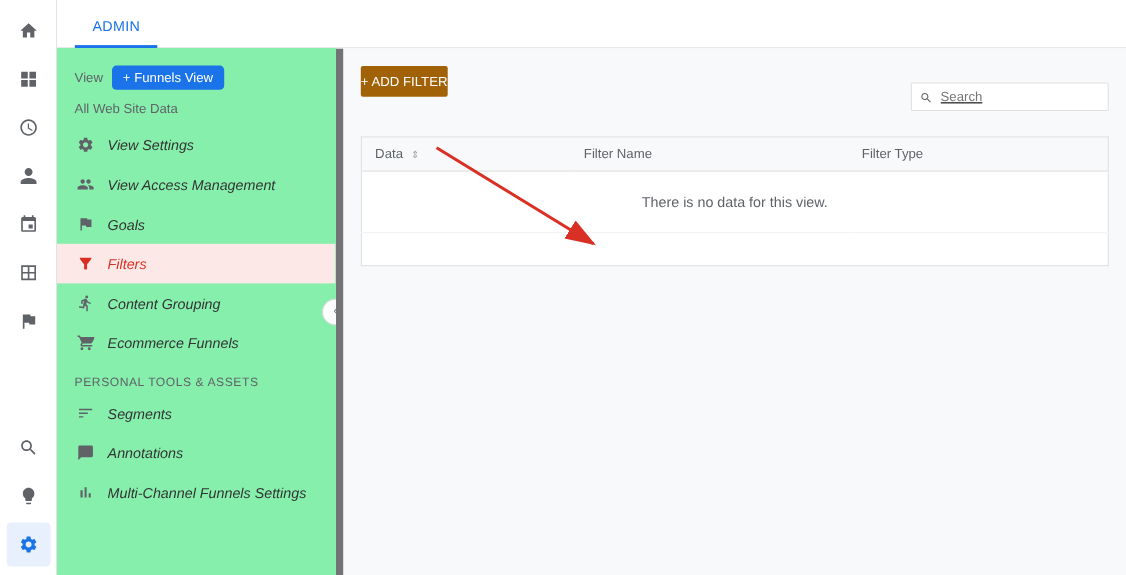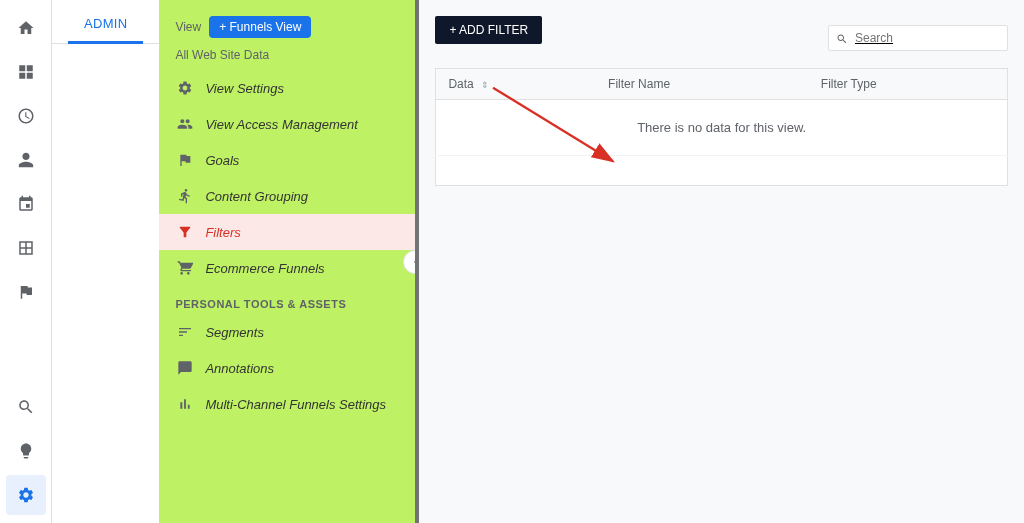--- a/index.html
+++ b/index.html
@@ -35,20 +35,21 @@
       flex-direction: column;
       align-items: center;
       gap: 4px;
       padding-bottom: 8px;
     }
 
     
     .main-area {
       flex: 1;
       display: flex;
+      flex-direction: column;
       overflow: hidden;
     }
 
     
     .top-tabs {
       display: flex;
       border-bottom: 1px solid #e0e0e0;
       padding: 0 16px;
       background: #fff;
       height: 44px;
@@ -73,22 +74,22 @@
     .body-area {
       flex: 1;
       display: flex;
       overflow: hidden;
       background: #f8f9fa;
     }
 
     
     .sidebar {
       width: 260px;
-      background: #bef264;
-      border-right: 4px solid #737373;
+      background: #86efac;
+      border-right: 7px solid #737373;
       overflow-y: auto;
       flex-shrink: 0;
       padding: 12px 0;
       position: relative;
     }
 
     .sidebar-view-row {
       display: flex;
       align-items: center;
       padding: 4px 16px 8px;
@@ -155,21 +156,21 @@
       justify-content: center;
       color: #5f6368;
       font-size: 14px;
       flex-shrink: 0;
     }
     .sidebar-item.active .item-icon { color: #d93025; }
 
     .sidebar-section-label {
       padding: 12px 16px 4px;
       font-size: 11px;
-      font-weight: 700;
+      font-weight: 400;
       color: #5f6368;
       letter-spacing: 0.5px;
       text-transform: uppercase;
     }
 
     .beta-badge {
       font-size: 9px;
       font-weight: 700;
       color: #1a73e8;
       letter-spacing: 0.5px;
@@ -179,32 +180,32 @@
 
     
     .content-area {
       flex: 1;
       padding: 16px;
       overflow-y: auto;
       background: #f8f9fa;
     }
 
     .add-filter-btn {
-      background: #0f172a;
+      background: #a16207;
       color: #fff;
       border: none;
       border-radius: 2px;
-      padding: 7px 14px;
+      padding: 7px 0;
       font-size: 12px;
       font-weight: 500;
       cursor: pointer;
       display: inline-flex;
       align-items: center;
       gap: 4px;
-      margin-bottom: 16px;
+      margin-bottom: 28px;
     }
 
     .search-input-wrapper {
       position: relative;
       display: flex;
       align-items: center;
     }
     .search-input-wrapper .search-icon-inner {
       position: absolute;
       left: 8px;
@@ -375,36 +376,36 @@
 
       <div class="sidebar-item">
         <span class="item-icon">
           <svg width="16" height="16" viewBox="0 0 24 24" fill="currentColor">
               <path d="M14.4 6L14 4H5v17h2v-7h5.6l.4 2h7V6z"></path>
             </svg>
         </span>
         <span>Goals</span>
       </div>
 
+      <div class="sidebar-item active">
+        <span class="item-icon">
+          <svg width="16" height="16" viewBox="0 0 24 24" fill="currentColor">
+              <path d="M4.25 5.61C6.27 8.2 10 13 10 13v6c0 .55.45 1 1 1h2c.55 0 1-.45 1-1v-6s3.72-4.8 5.74-7.39c.51-.66.04-1.61-.79-1.61H5.04c-.83 0-1.3.95-.79 1.61z"></path>
+            </svg>
+        </span>
+        <span>Filters</span>
+      </div>
+
       <div class="sidebar-item">
         <span class="item-icon">
           <svg width="16" height="16" viewBox="0 0 24 24" fill="currentColor">
               <path d="M13.49 5.48c1.1 0 2-.9 2-2s-.9-2-2-2-2 .9-2 2 .9 2 2 2zm-3.6 13.9l1-4.4 2.1 2v6h2v-7.5l-2.1-2 .6-3c1.3 1.5 3.3 2.5 5.5 2.5v-2c-1.9 0-3.5-1-4.3-2.4l-1-1.6c-.4-.6-1-1-1.7-1-.3 0-.5.1-.8.1l-5.2 2.2v4.7h2v-3.4l1.8-.7-1.6 8.1-4.9-1-.4 2 7 1.4z"></path>
             </svg>
         </span>
         <span>Content Grouping</span>
-      </div>
-
-      <div class="sidebar-item active">
-        <span class="item-icon">
-          <svg width="16" height="16" viewBox="0 0 24 24" fill="currentColor">
-              <path d="M4.25 5.61C6.27 8.2 10 13 10 13v6c0 .55.45 1 1 1h2c.55 0 1-.45 1-1v-6s3.72-4.8 5.74-7.39c.51-.66.04-1.61-.79-1.61H5.04c-.83 0-1.3.95-.79 1.61z"></path>
-            </svg>
-        </span>
-        <span>Filters</span>
       </div>
 
 
       <div class="sidebar-item">
         <span class="item-icon">
           <svg width="16" height="16" viewBox="0 0 24 24" fill="currentColor">
               <path d="M7 18c-1.1 0-1.99.9-1.99 2S5.9 22 7 22s2-.9 2-2-.9-2-2-2zM1 2v2h2l3.6 7.59-1.35 2.45c-.16.28-.25.61-.25.96C5 16.1 6.1 17 7 17h14v-2H7.42c-.14 0-.25-.11-.25-.25l.03-.12.9-1.63H19c.75 0 1.41-.41 1.75-1.03l3.58-6.49A1 1 0 0023.54 4H5.21l-.94-2H1zm16 16c-1.1 0-1.99.9-1.99 2s.89 2 1.99 2 2-.9 2-2-.9-2-2-2z"></path>
             </svg>
         </span>
         <span>Ecommerce Funnels</span>

